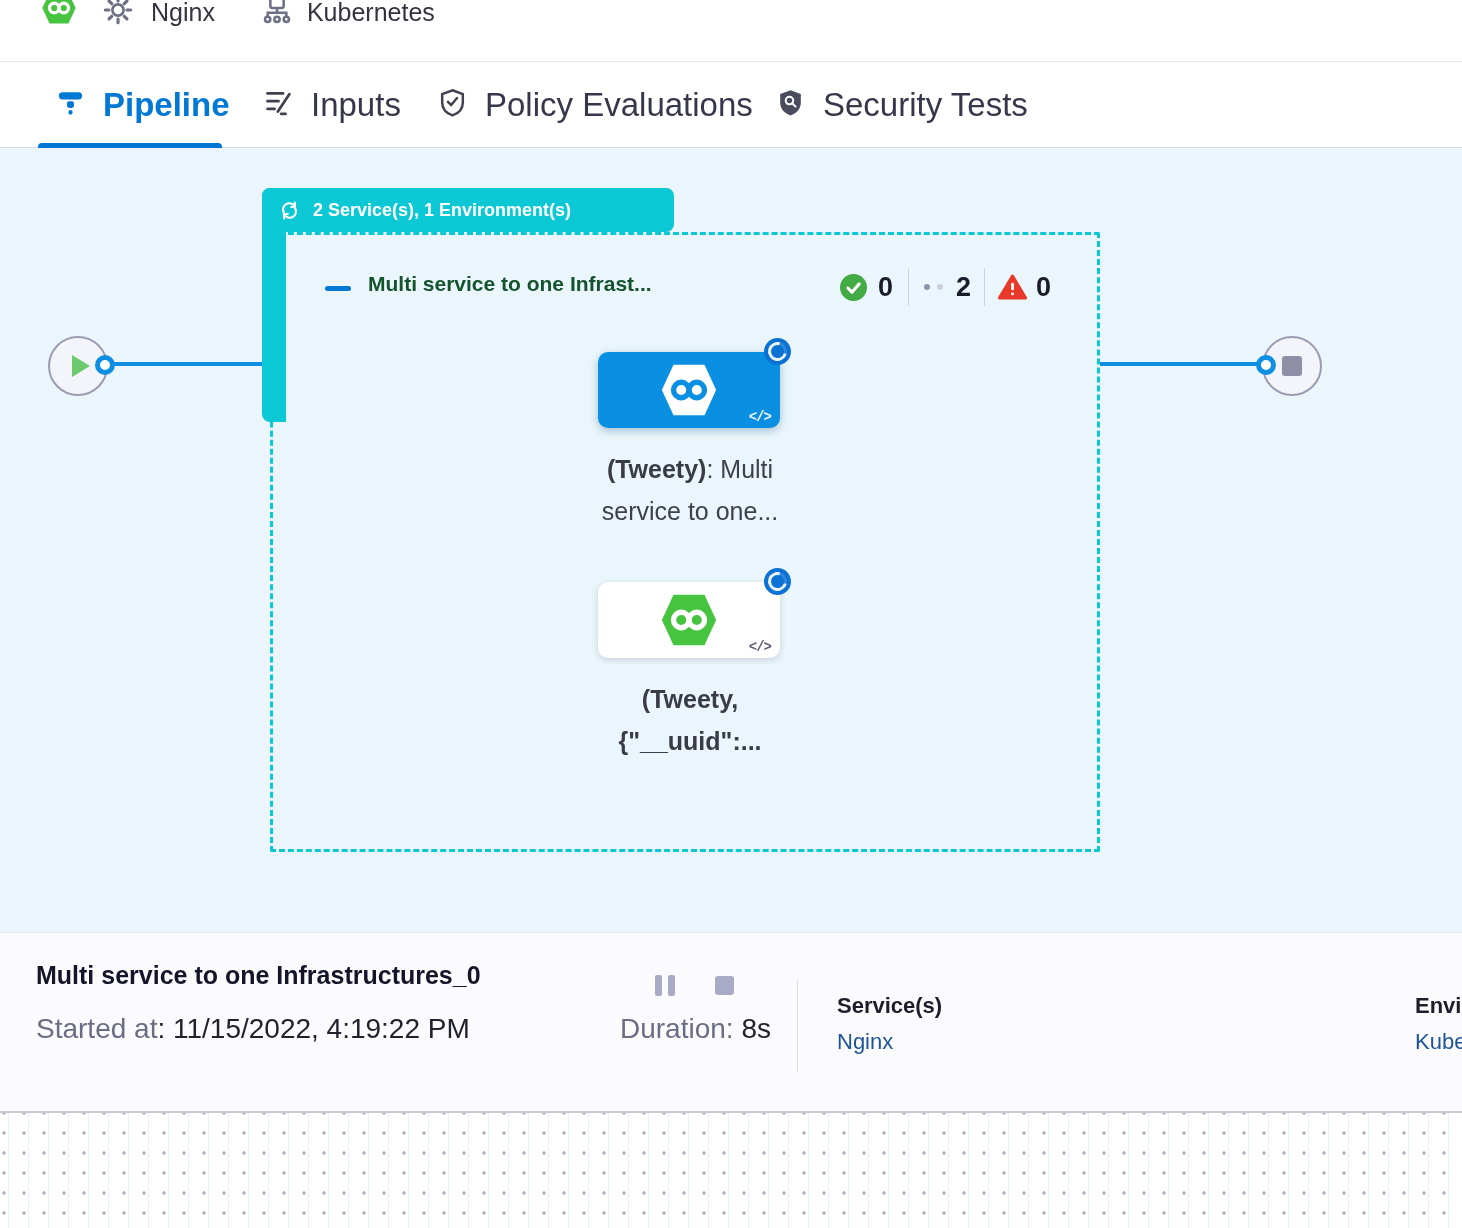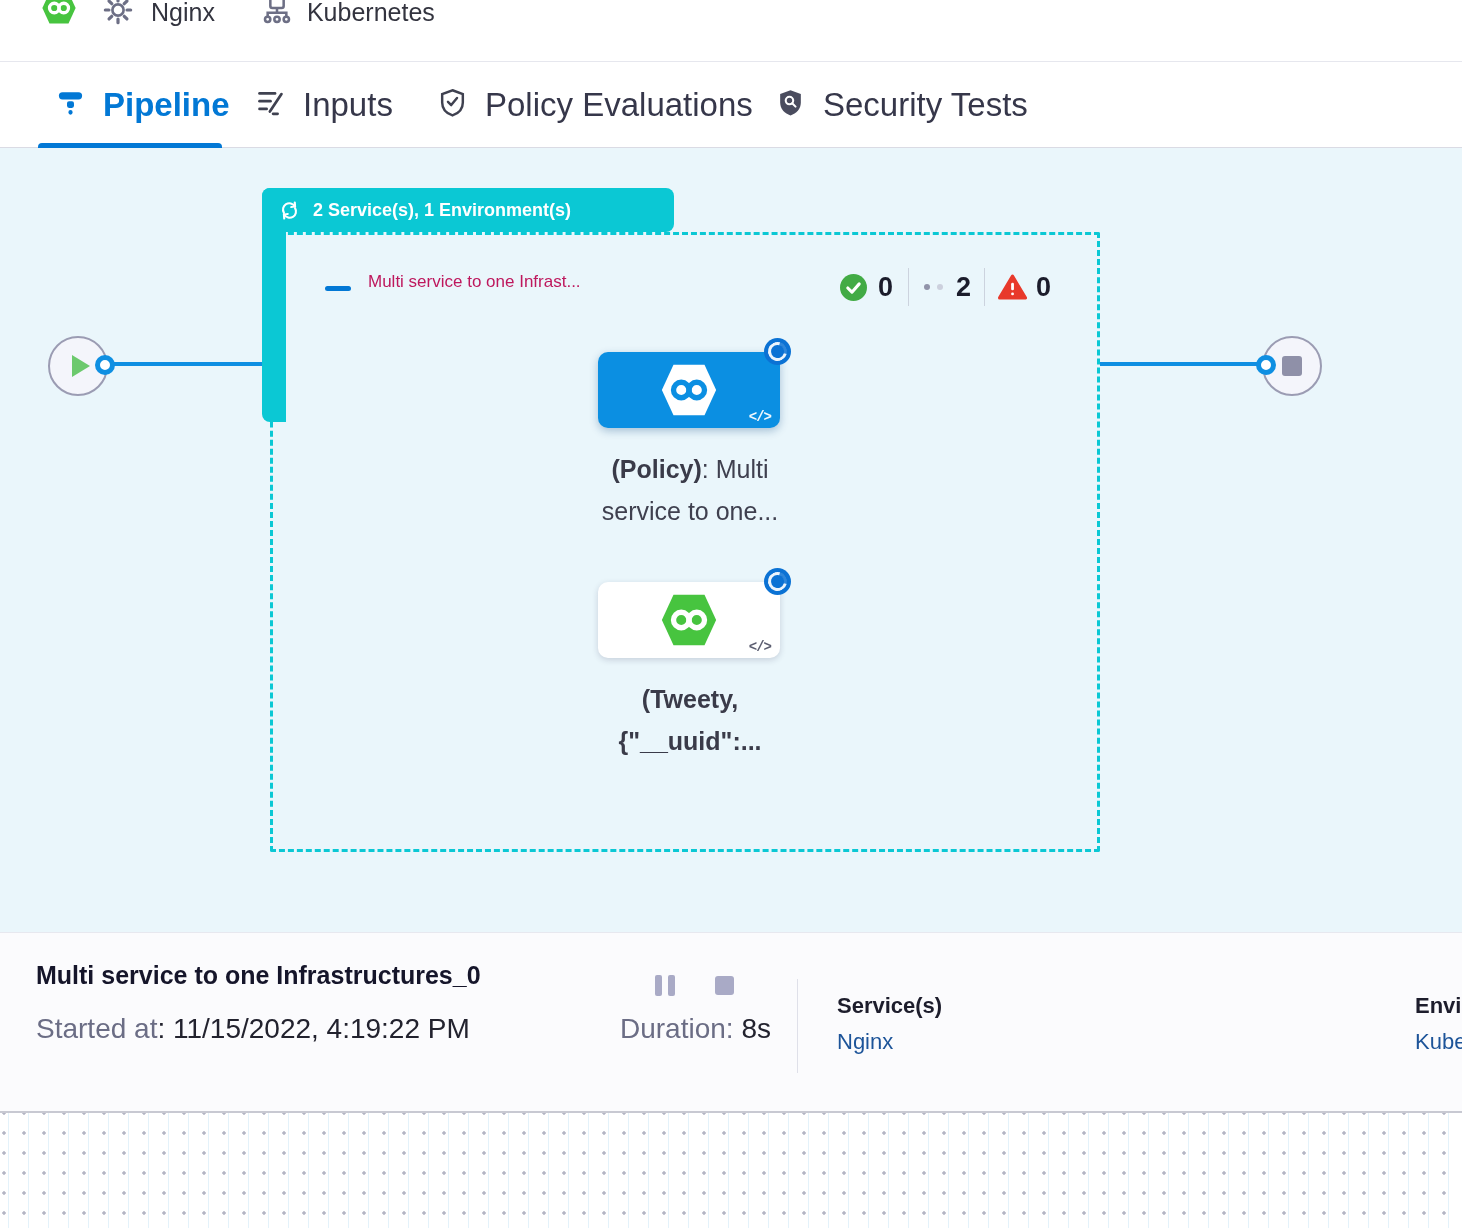--- a/index.html
+++ b/index.html
@@ -22,22 +22,22 @@
   .canvas { position:absolute; top:148px; left:0; width:1462px; height:784px; background:#eaf6fb; }
   .badge { position:absolute; left:262px; top:40px; width:412px; height:44px; background:#0bc8d4;
     border-radius:8px; display:flex; align-items:center; gap:12px; padding:0 16px; z-index:3; }
   .badge span { color:#fff; font-size:18px; font-weight:600; }
   .loop-strip { position:absolute; left:262px; top:40px; width:24px; height:234px;
     background:#0bc8d4; border-radius:8px 0 0 8px; z-index:2; }
   .dashed-box { position:absolute; left:270px; top:84px; width:830px; height:620px;
     border:3px dashed #0bc8d4; border-radius:2px; z-index:1; }
   .minus-btn { position:absolute; left:325px; top:138px; width:26px; height:5px;
     background:#0278d5; border-radius:3px; cursor:pointer; z-index:4; }
-  .group-title { position:absolute; left:368px; top:124px; font-size:17px; color:#be185d;
-    font-weight:400; z-index:4; }
+  .group-title { position:absolute; left:368px; top:124px; font-size:21px; color:#14532d;
+    font-weight:700; z-index:4; }
   .counts { position:absolute; left:840px; top:118px; height:42px; display:flex; align-items:center; z-index:4; }
   .count-num { font-size:27px; font-weight:600; color:#1b1c2b; }
   .count-div { width:1px; height:38px; background:#ccd3de; }
   .mini-dot { width:6px; height:6px; border-radius:50%; display:inline-block; }
   
   .node-circle { position:absolute; width:60px; height:60px; border-radius:50%;
     background:#f4f5fb; border:2px solid #9b9cb3; display:flex; align-items:center; justify-content:center; }
   .play-tri { width:0; height:0; border-top:11px solid transparent; border-bottom:11px solid transparent;
     border-left:18px solid #6cc96d; margin-left:6px; }
   .stop-sq { width:20px; height:20px; background:#8f90a8; border-radius:3px; }
@@ -131,21 +131,21 @@
       <svg width="31" height="31" viewBox="0 0 24 24" fill="#0278d5">
         <rect x="3" y="4" width="18" height="5.6" rx="2.8"></rect>
         <rect x="9.3" y="11" width="5.4" height="5.2" rx="1.6"></rect>
         <rect x="10.4" y="17.8" width="3.2" height="3.6" rx="1.6"></rect>
       </svg>
     </span>
     <span class="tab-label">Pipeline</span>
   </div>
   <div class="tab-underline"></div>
 
-  <div class="tab" style="left:255px;align-items:center;">
+  <div class="tab" style="left:263px;align-items:center;">
     <span>
       <svg width="31" height="31" viewBox="0 0 24 24" fill="none" stroke="#3f4150" stroke-width="2.1" stroke-linecap="round">
         <line x1="3.5" y1="5" x2="15.5" y2="5"></line>
         <line x1="3.5" y1="11" x2="12" y2="11"></line>
         <line x1="3.5" y1="17" x2="9" y2="17"></line>
         <line x1="11.5" y1="19" x2="20.5" y2="5.5"></line>
         <line x1="14" y1="20.8" x2="17.5" y2="20.8"></line>
       </svg>
     </span>
     <span class="tab-label">Inputs</span>
@@ -231,21 +231,21 @@
       <svg width="62" height="62" viewBox="0 0 64 64">
         <polygon points="16,6 48,6 60,32 48,58 16,58 4,32" fill="#ffffff"></polygon>
         <circle cx="24" cy="32" r="8" fill="none" stroke="#0b8fe2" stroke-width="5.5"></circle>
         <circle cx="40" cy="32" r="8" fill="none" stroke="#0b8fe2" stroke-width="5.5"></circle>
       </svg>
     </span>
     <span class="code-glyph code-white">&lt;/&gt;</span>
     <div class="spinner"></div>
   </div>
   <div class="stage-label" style="left:559px; top:300px;">
-    <div><b>(Policy)</b><span>: Multi</span></div>
+    <div><b>(Tweety)</b><span>: Multi</span></div>
     <div><span>service to one...</span></div>
   </div>
 
   <div class="stage-card card-white" style="left:598px; top:434px;">
     <span class="hex-wrap">
       <svg width="62" height="62" viewBox="0 0 64 64">
         <polygon points="16,6 48,6 60,32 48,58 16,58 4,32" fill="#47c43f"></polygon>
         <circle cx="24" cy="32" r="8" fill="none" stroke="#fff" stroke-width="5.5"></circle>
         <circle cx="40" cy="32" r="8" fill="none" stroke="#fff" stroke-width="5.5"></circle>
       </svg>

